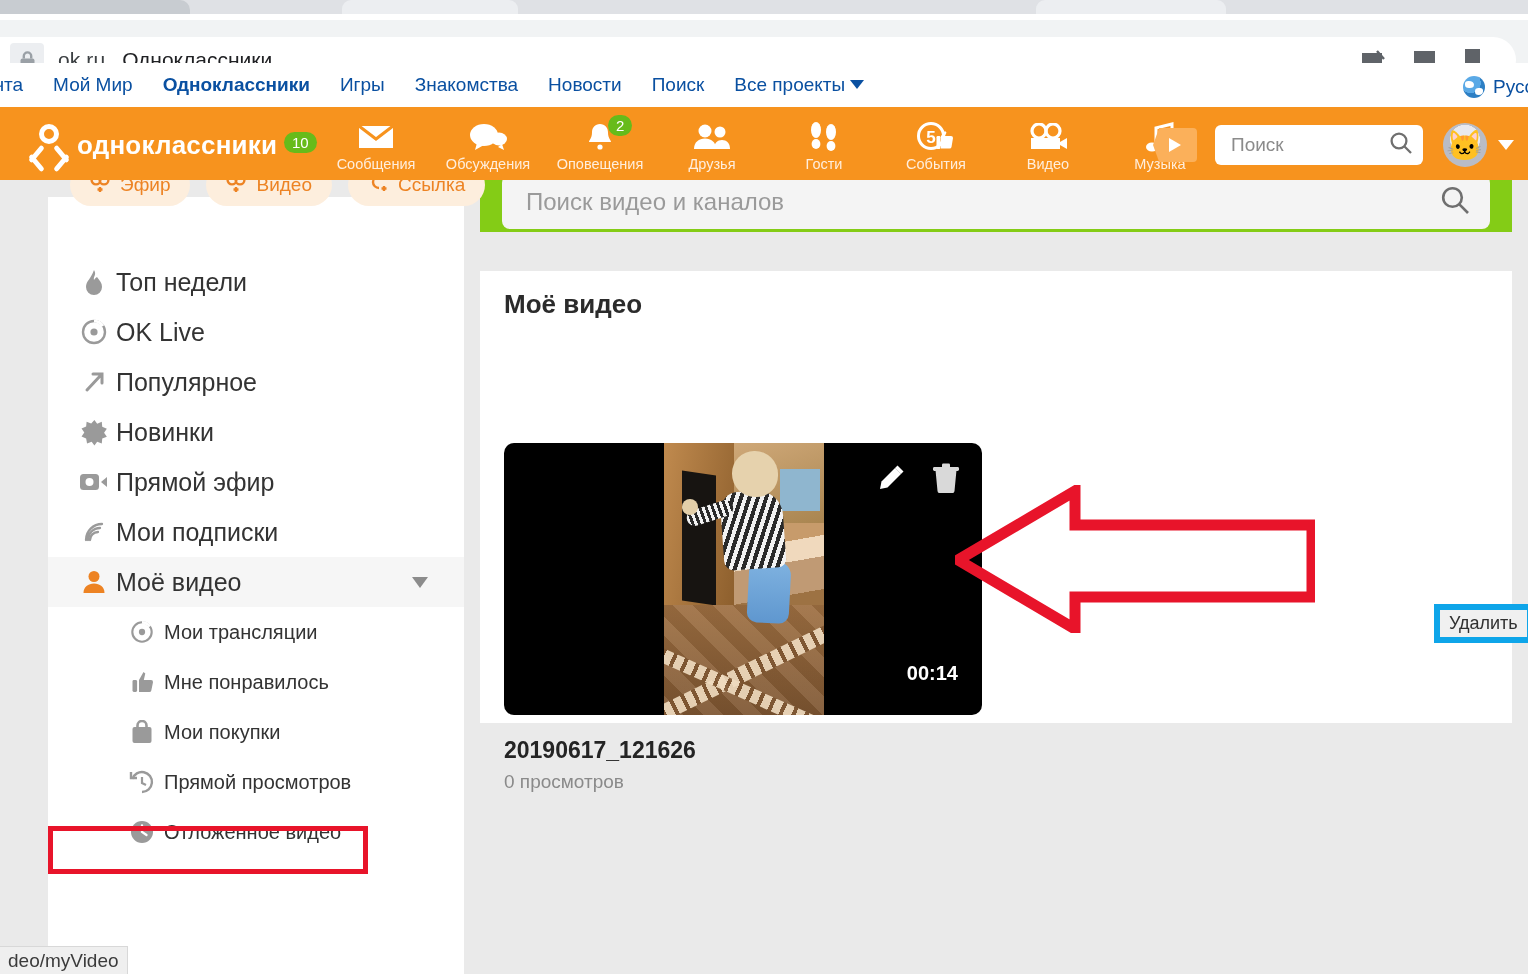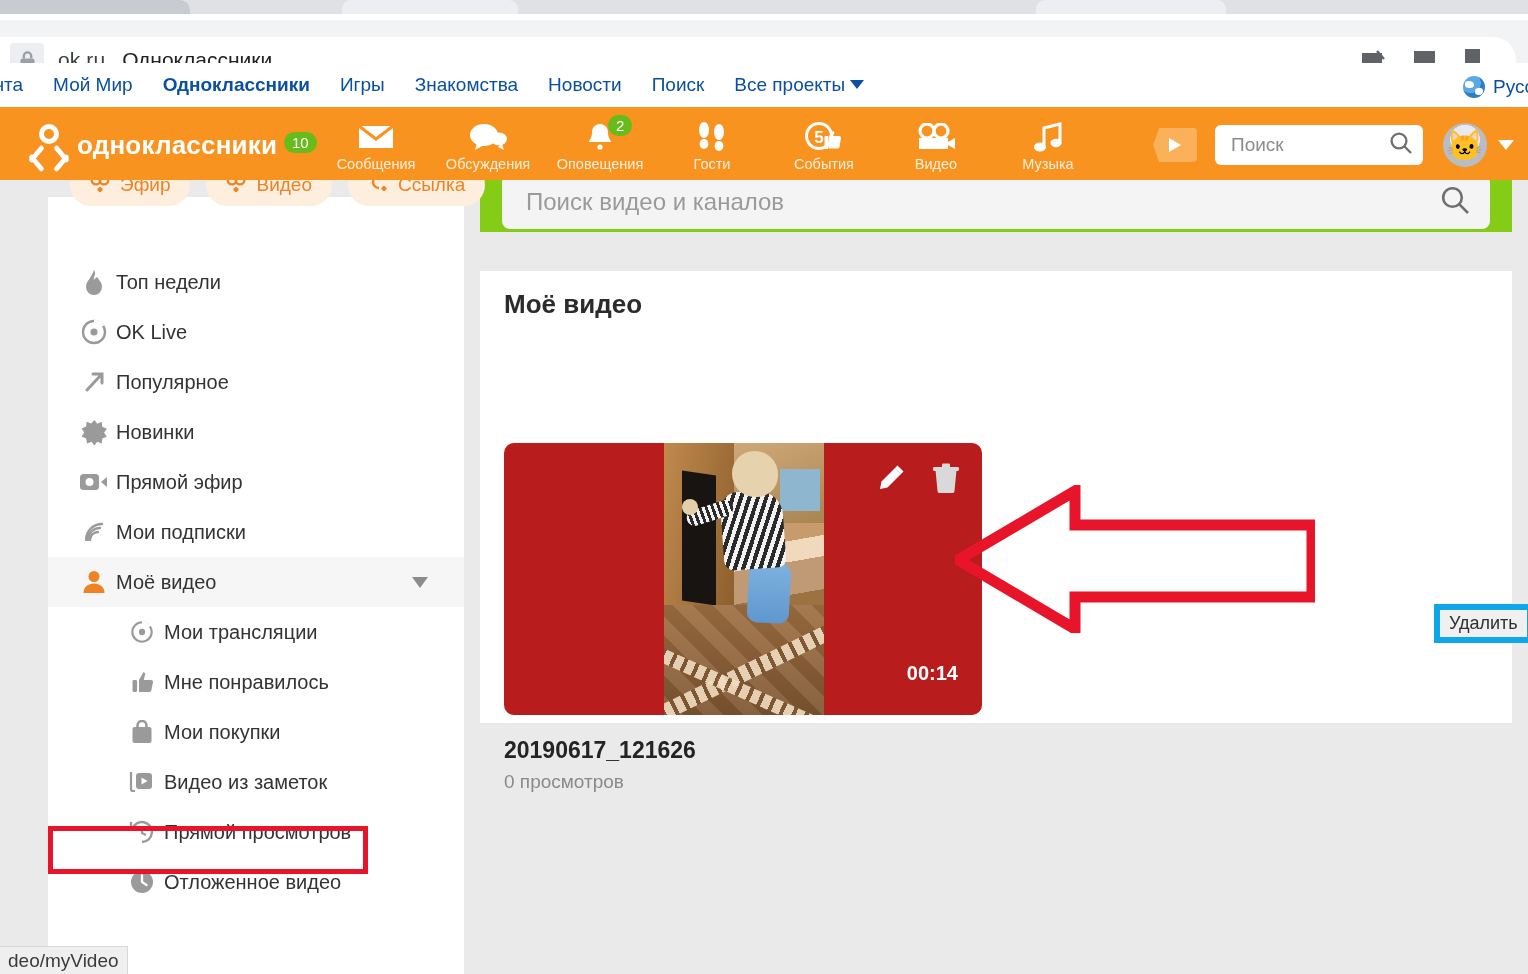--- a/index.html
+++ b/index.html
@@ -190,21 +190,21 @@
     position: absolute; left: 48px; top: 17px; width: 416px; height: 777px;
     background:#ffffff;
   }
   .side-item {
     height: 50px; display:flex; align-items:center; padding-left: 24px;
     cursor: pointer; position: relative;
   }
   .side-item .sico {
     width: 44px; flex:0 0 auto; display:flex; align-items:center; justify-content:center;
   }
-  .side-item .slbl { font-size: 20px; color:#333333; }
+  .side-item .slbl { font-size: 25px; color:#333333; }
   .side-item.sub { padding-left: 72px; }
   .side-item.sub .slbl { font-size: 20px; }
   .side-arrow-right {
     position: absolute; right: 40px; width:0;height:0;
     border-top: 7px solid transparent; border-bottom: 7px solid transparent;
     border-left: 10px solid #9a9a9a;
   }
   .side-arrow-down {
     position: absolute; right: 36px; width:0;height:0;
     border-left: 8px solid transparent; border-right: 8px solid transparent;
@@ -234,21 +234,21 @@
   .videocard {
     position:absolute; left:0; top: 91px; width: 1032px; height: 452px;
     background:#ffffff;
   }
   .card-title {
     position:absolute; left: 24px; top: 18px;
     font-size: 26px; font-weight: bold; color:#2b2b2b;
   }
   .thumb {
     position:absolute; left: 24px; top: 172px; width: 478px; height: 272px;
-    background:#b91c1c; border-radius: 10px; overflow:hidden;
+    background:#000000; border-radius: 10px; overflow:hidden;
   }
   .thumb-photo {
     position:absolute; left: 160px; top:0; width: 160px; height: 272px;
     background:
       linear-gradient(to bottom, rgba(0,0,0,0) 0 60%, rgba(0,0,0,.06) 100%),
       linear-gradient(170deg, #b08455 0 14%, #8e6a3f 14% 28%, #c79b6b 28% 40%, #f0d9bd 40% 47%, #c09a74 47% 58%, #9d7243 58% 70%, #b98f5e 70% 100%);
       overflow:hidden;
   }
   .ph-cabinet {
     position:absolute; left:0; top:0; width: 70px; height: 168px;
@@ -437,20 +437,31 @@
         <svg width="30" height="30" viewBox="0 0 30 30">
             <path d="M15 2c-5 0-8 3.6-8 8.5 0 6-3 7.5-3 9.5h22c0-2-3-3.5-3-9.5C23 5.6 20 2 15 2z" fill="#fff"></path>
             <circle cx="15" cy="25" r="2.6" fill="#fff"></circle>
           </svg>
       </span>
       <span class="lbl">Оповещения</span>
       <span class="badge-green">2</span>
     </div>
     <div class="ok-item">
       <span class="ico">
+        <svg width="40" height="26" viewBox="0 0 40 26">
+            <circle cx="13" cy="7" r="6.5" fill="#fff"></circle>
+            <circle cx="28" cy="8" r="5.5" fill="#fff"></circle>
+            <path d="M2 25c0-7 5-10.5 11-10.5S24 18 24 25z" fill="#fff"></path>
+            <path d="M22 25c0-6 3.5-9 8-9s8 3 8 9z" fill="#fff"></path>
+          </svg>
+      </span>
+      <span class="lbl">Друзья</span>
+    </div>
+    <div class="ok-item">
+      <span class="ico">
         <svg width="32" height="30" viewBox="0 0 32 30">
             <ellipse cx="8" cy="8" rx="5" ry="8" fill="#fff"></ellipse>
             <ellipse cx="8" cy="22" rx="4.4" ry="5" fill="#fff"></ellipse>
             <ellipse cx="23" cy="10" rx="5" ry="8" fill="#fff"></ellipse>
             <ellipse cx="23" cy="24" rx="4.4" ry="5" fill="#fff"></ellipse>
           </svg>
       </span>
       <span class="lbl">Гости</span>
     </div>
     <div class="ok-item">
@@ -643,30 +654,20 @@
     <div class="side-item sub">
       <span class="sico">
         <svg width="22" height="24" viewBox="0 0 22 24">
             <rect x="1.5" y="7" width="19" height="16" rx="2" fill="#9a9a9a"></rect>
             <path d="M6.5 8V5.5a4.5 4.5 0 0 1 9 0V8" fill="none" stroke="#9a9a9a" stroke-width="2.6"></path>
           </svg>
       </span>
       <span class="slbl">Мои покупки</span>
     </div>
 
-    <div class="side-item sub">
-      <span class="sico">
-        <svg width="26" height="24" viewBox="0 0 26 24">
-            <path d="M2 2v17a2 2 0 0 0 2 2h2" stroke="#9a9a9a" stroke-width="2.2" fill="none"></path>
-            <rect x="7" y="3" width="16" height="16" rx="3" fill="#9a9a9a"></rect>
-            <path d="M12.5 7.5l6 3.5-6 3.5z" fill="#fff"></path>
-          </svg>
-      </span>
-      <span class="slbl">Видео из заметок</span>
-    </div>
 
     <div class="side-item sub">
       <span class="sico">
         <svg width="26" height="24" viewBox="0 0 26 24">
             <path d="M13 22a10 10 0 1 0-9.6-13" stroke="#9a9a9a" stroke-width="2.4" fill="none"></path>
             <path d="M2 2v6h6" stroke="#9a9a9a" stroke-width="2.4" fill="none"></path>
             <path d="M13 7v6l4 2" stroke="#9a9a9a" stroke-width="2.2" fill="none"></path>
           </svg>
       </span>
       <span class="slbl">Прямой просмотров</span>

